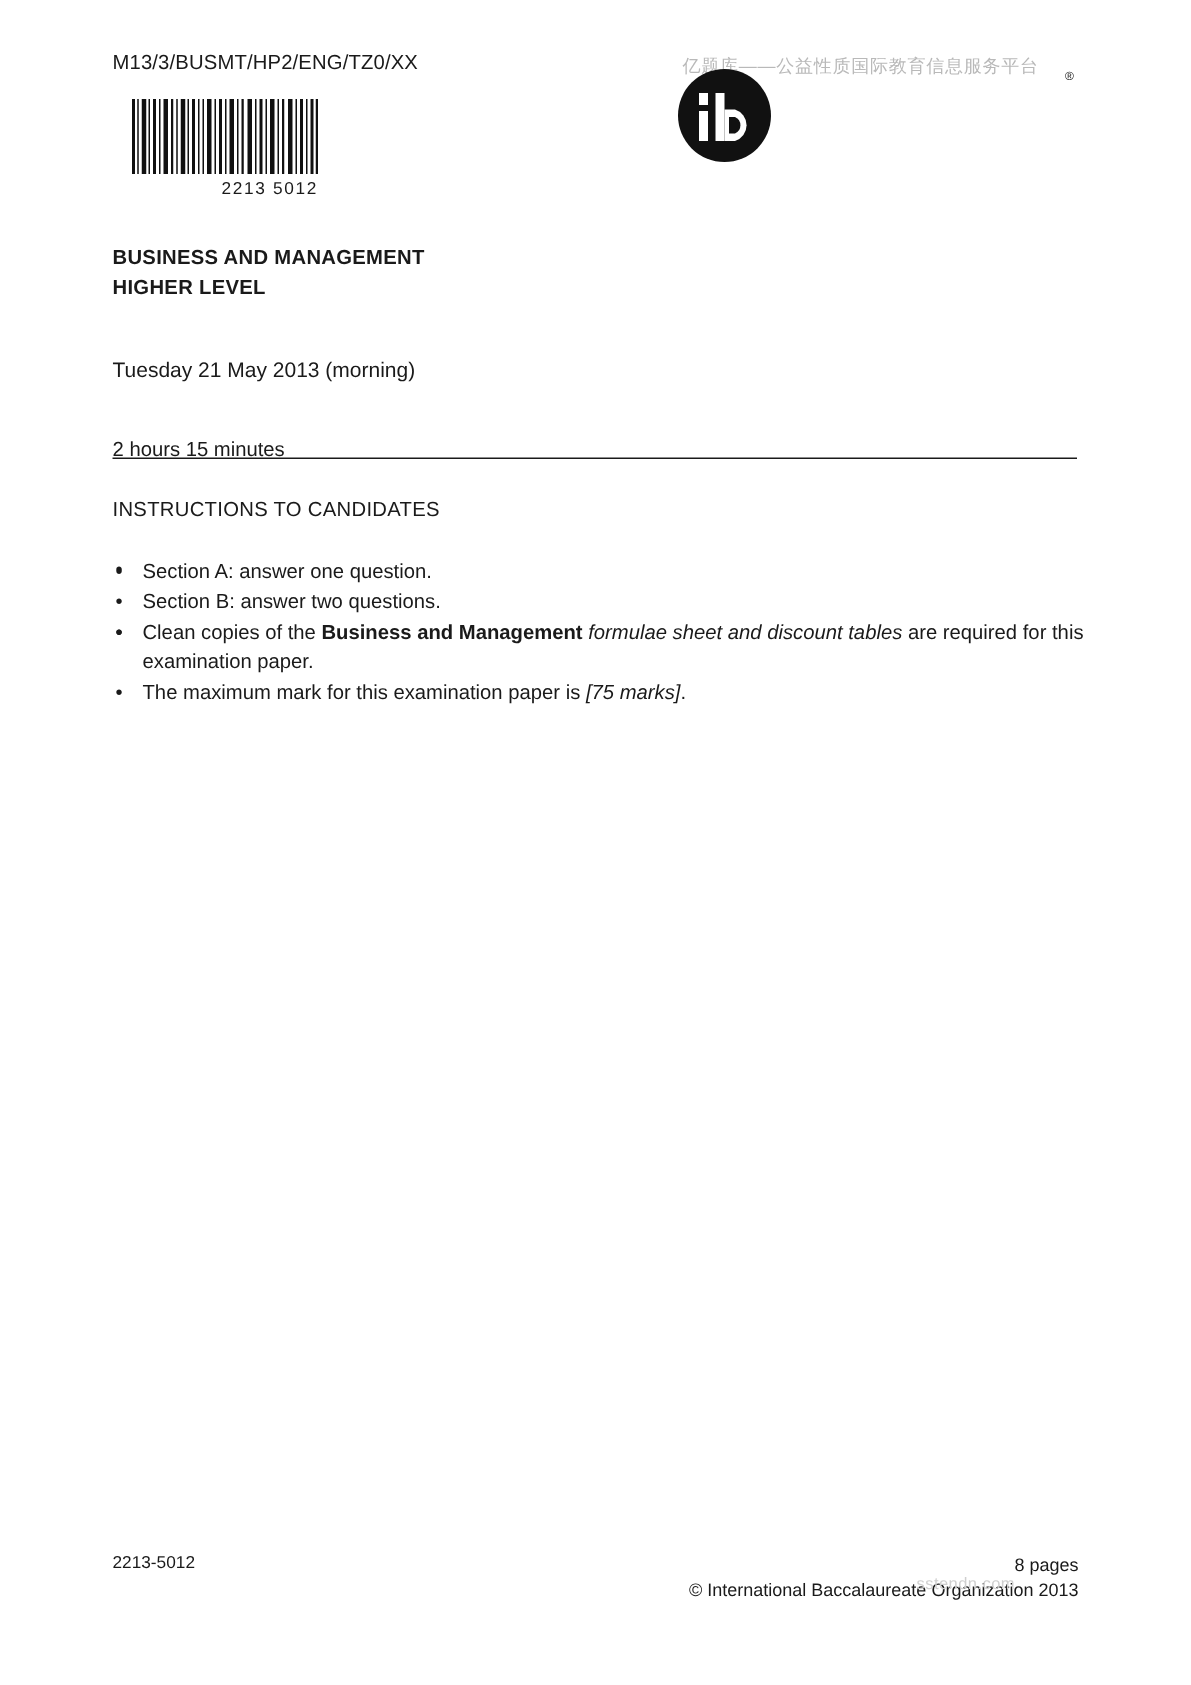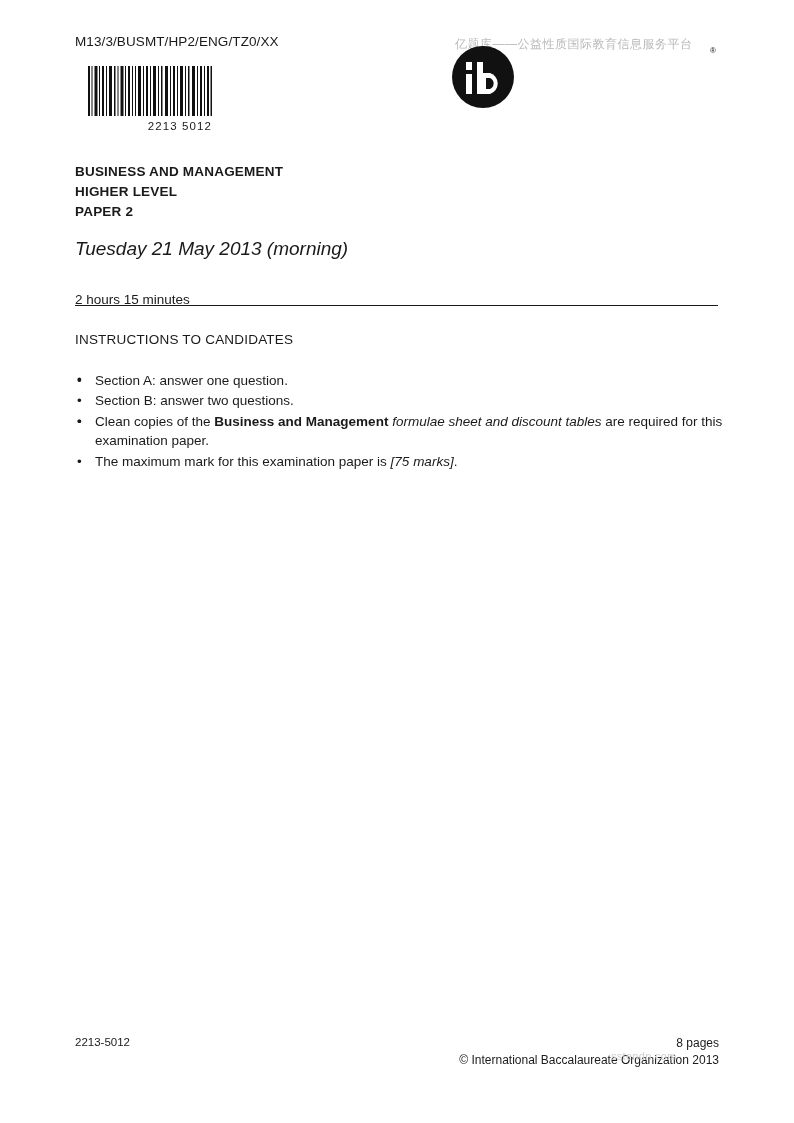--- a/index.html
+++ b/index.html
@@ -106,22 +106,21 @@
   .subject-block div {
     font-size: 13.5px;
     font-weight: bold;
     letter-spacing: 0.2px;
   }
 
   .exam-date {
     position: absolute;
     left: 75px;
     top: 238px;
-    font-size: 19px;
-    font-style: italic;
+    font-size: 14px;
   }
   .exam-duration {
     position: absolute;
     left: 75px;
     top: 276px;
     font-size: 13.5px;
     margin-top: 16px;
   }
 
   .rule {
@@ -250,21 +249,20 @@
       <path d="M25 16 h6 v32 h-6 z" fill="#ffffff"></path>
       <path d="M31 27 h7 a11 11 0 0 1 0 21 h-7 z" fill="#ffffff"></path>
       <path d="M34 32 h4 a6 6 0 0 1 0 11 h-4 z" fill="#111111"></path>
     </svg>
     <div class="logo-reg">®</div>
   </div>
 
   <div class="subject-block">
     <div>BUSINESS AND MANAGEMENT</div>
     <div>HIGHER LEVEL</div>
-    <div>PAPER 2</div>
   </div>
 
   <div class="exam-date">Tuesday 21 May 2013 (morning)</div>
   <div class="exam-duration">2 hours 15 minutes</div>
 
   <div class="rule"></div>
 
   <div class="instructions-title">INSTRUCTIONS TO CANDIDATES</div>
 
   <div class="instructions">

